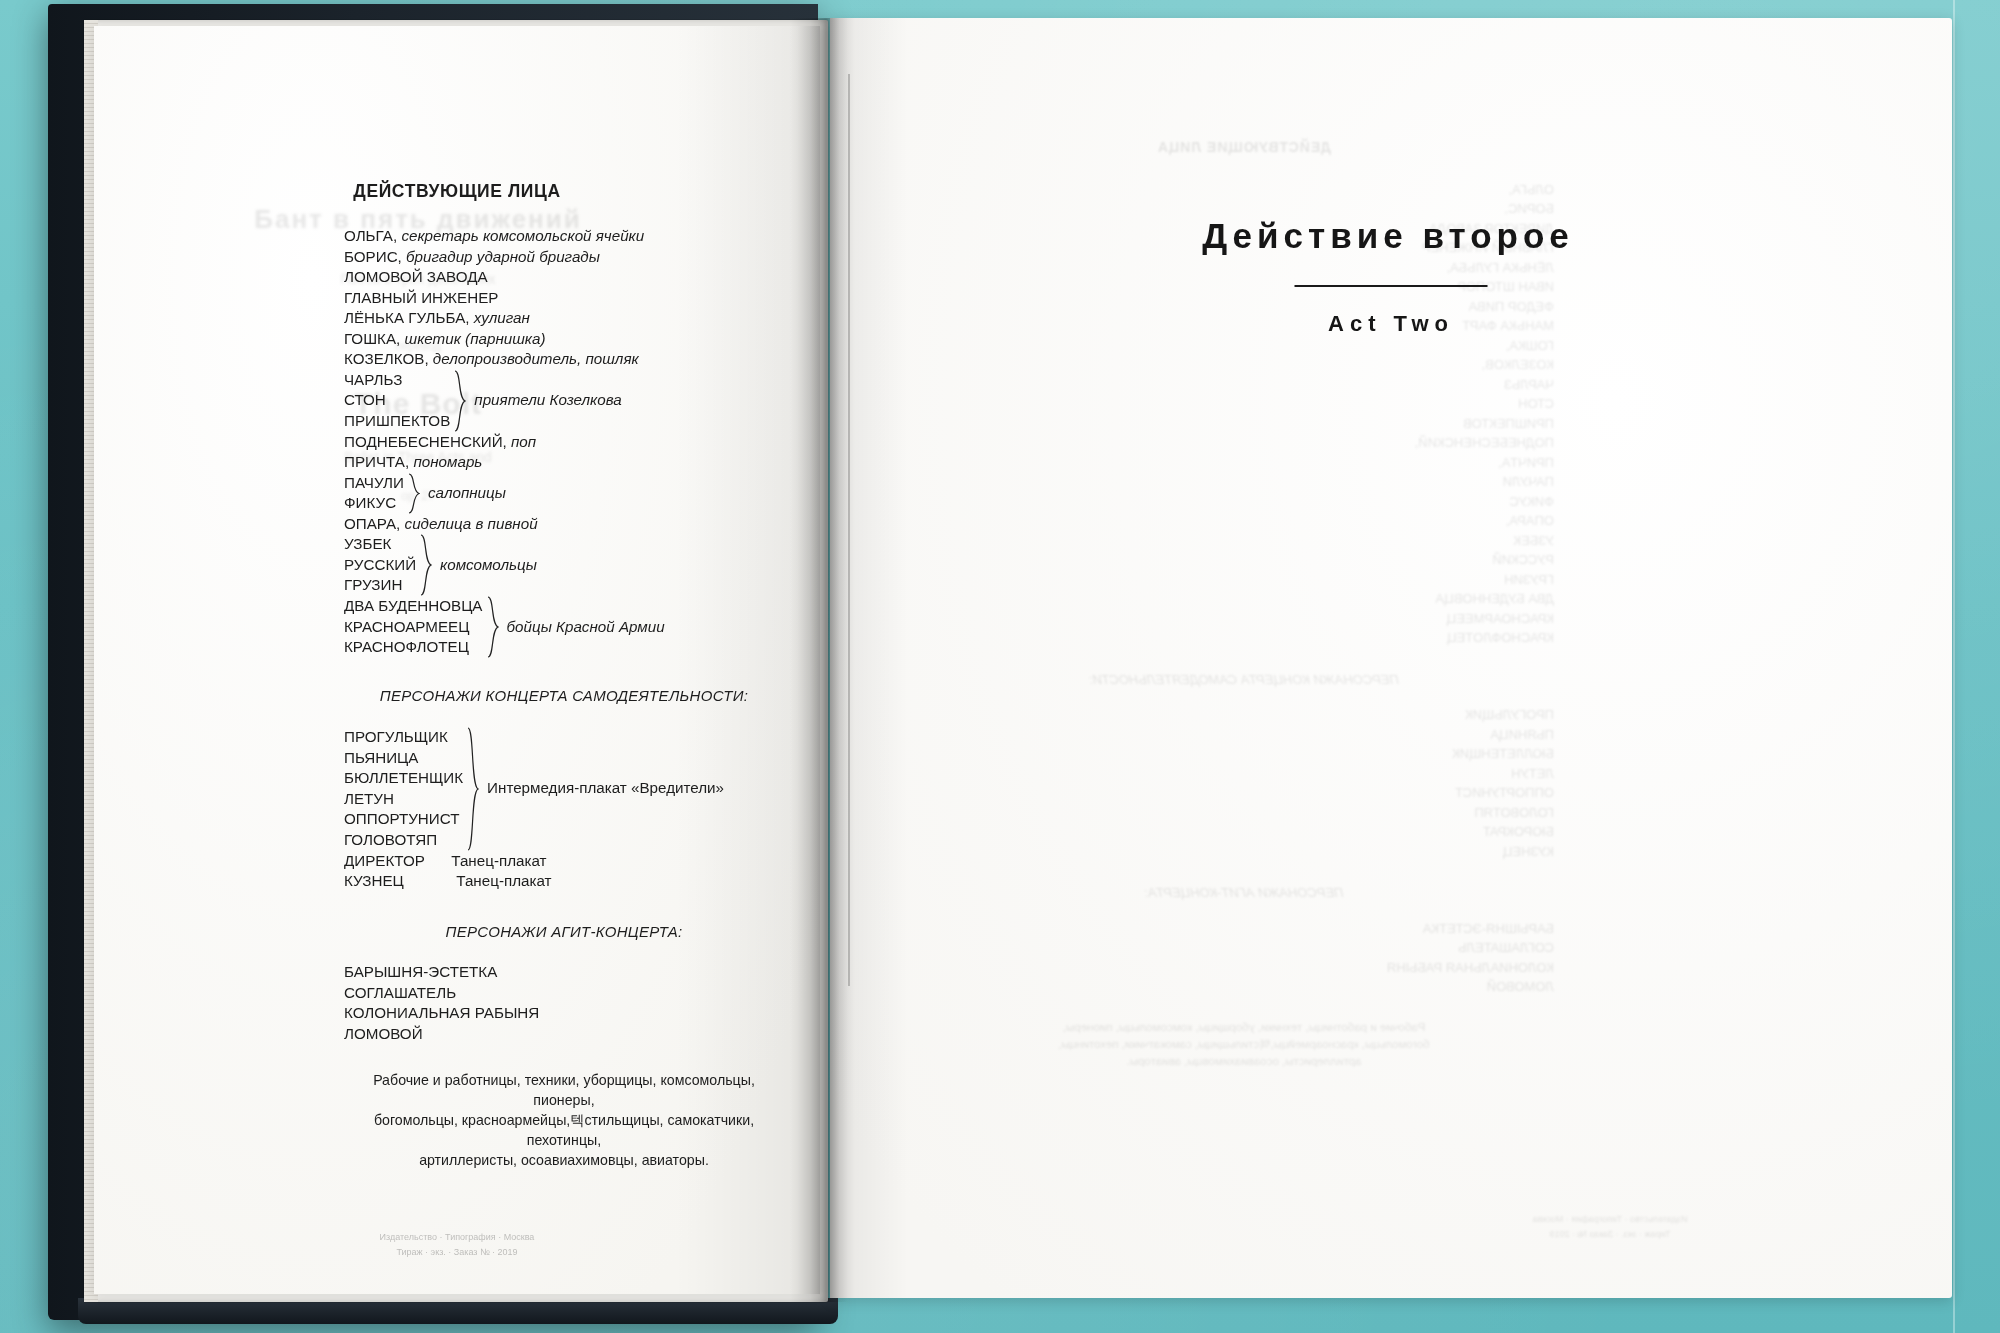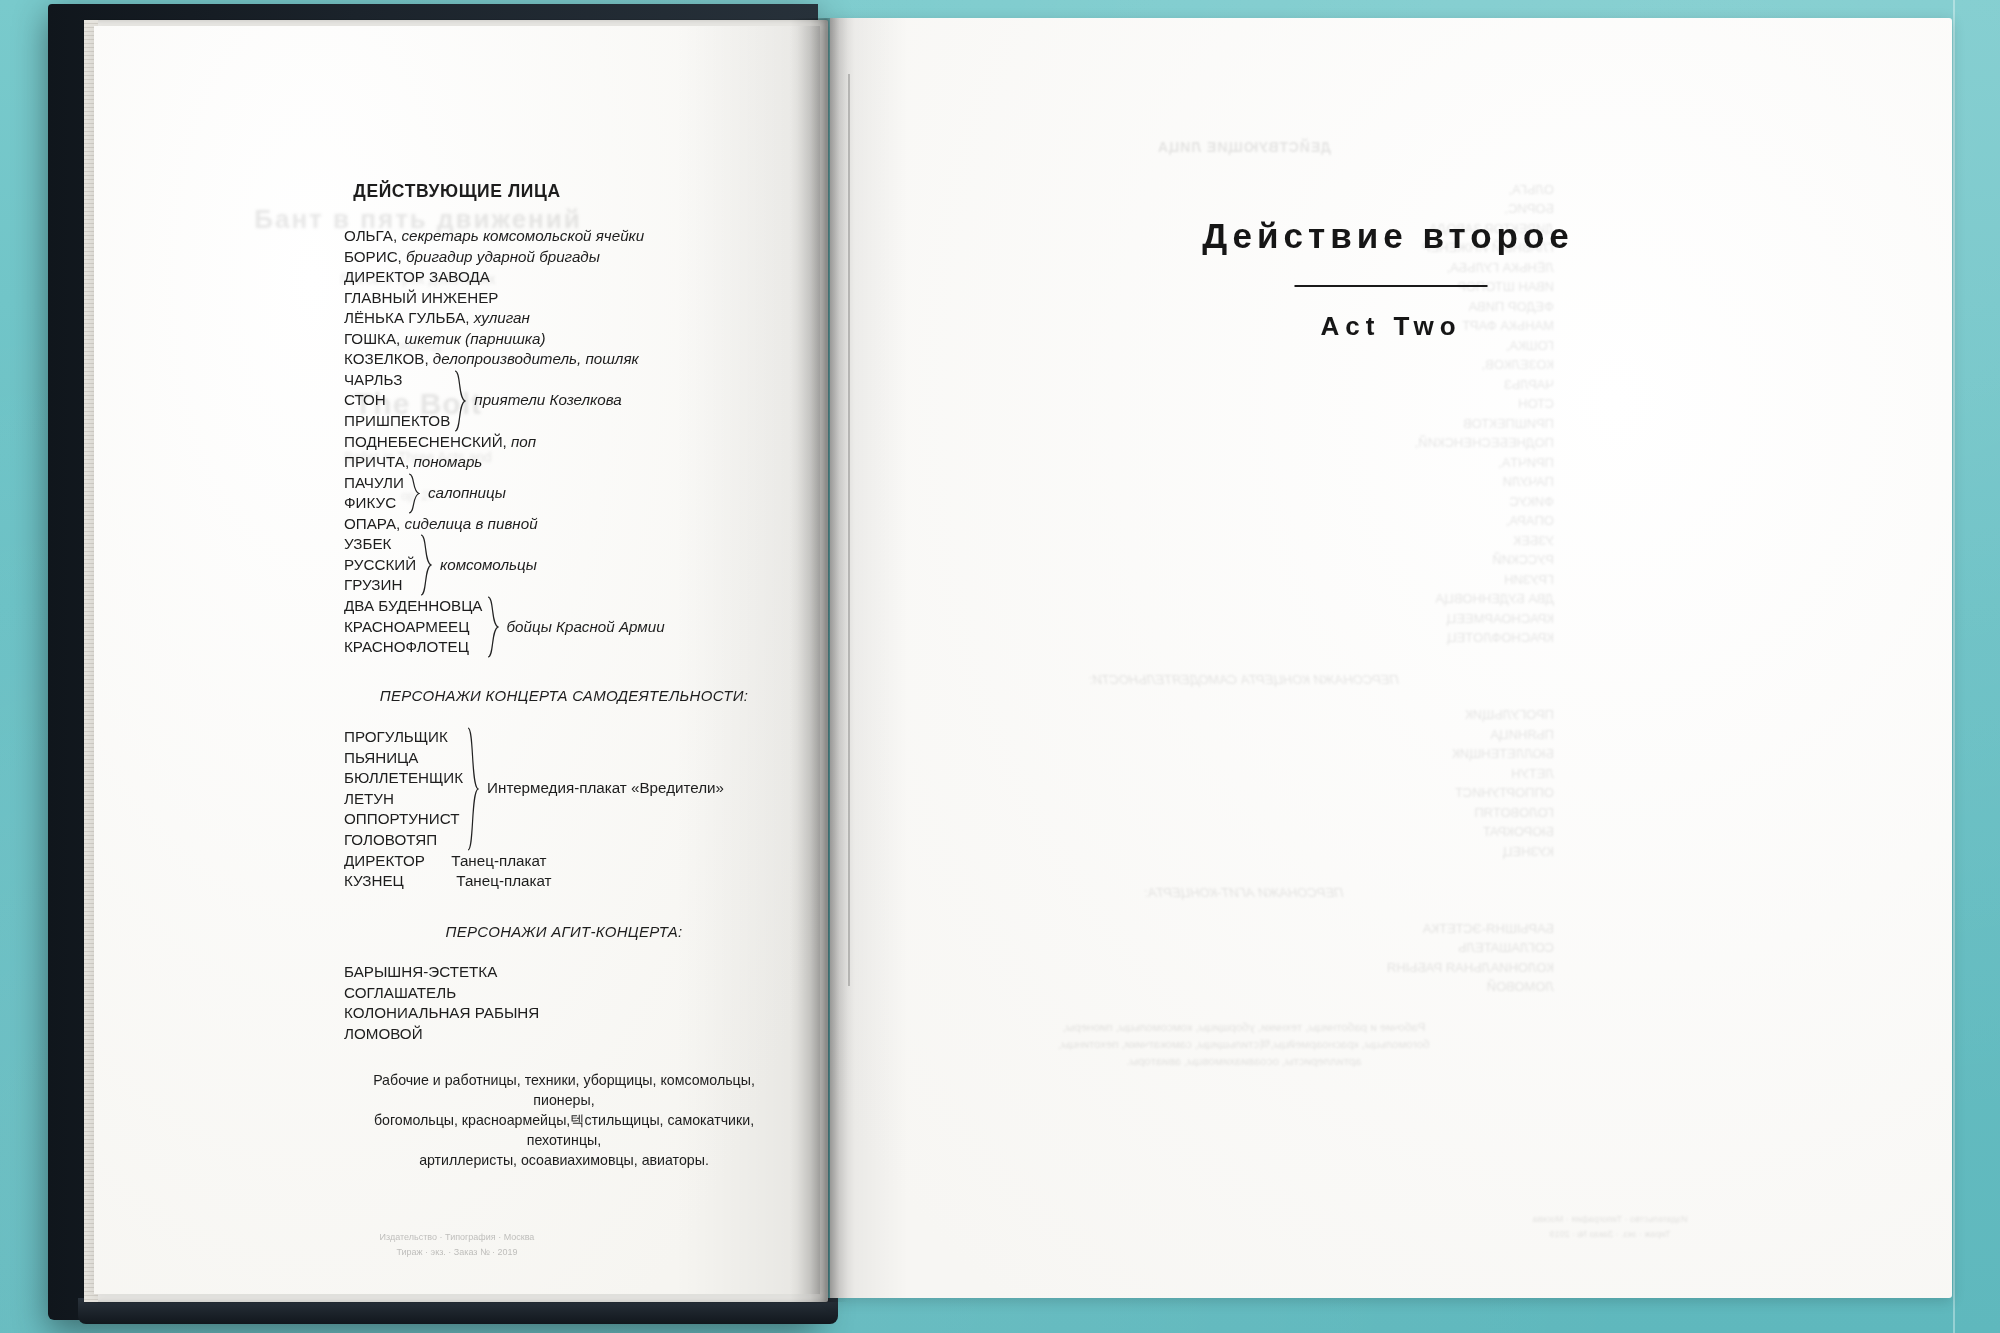--- a/index.html
+++ b/index.html
@@ -260,21 +260,21 @@
     top: 267px;
     width: 193px;
     height: 2px;
     background: #1a1a1a;
   }
   .act-title-en {
     position: absolute;
     left: 0; right: 0;
     top: 293px;
     text-align: center;
-    font-size: 26px;
+    font-size: 22px;
     font-weight: 700;
     letter-spacing: 6px;
   }
 
   
   .ghost-right {
     position: absolute;
     left: 104px;
     top: 120px;
     width: 620px;
@@ -352,21 +352,21 @@
 
       <div class="row">
         <span class="nm">ОЛЬГА,</span>
         <span class="desc">секретарь комсомольской ячейки</span>
       </div>
       <div class="row">
         <span class="nm">БОРИС,</span>
         <span class="desc">бригадир ударной бригады</span>
       </div>
       <div class="row">
-        <span class="nm">ДИРЕКТОР ЗАВОДА</span>
+        <span class="nm">ЛОМОВОЙ ЗАВОДА</span>
       </div>
       <div class="row">
         <span class="nm">ГЛАВНЫЙ ИНЖЕНЕР</span>
       </div>
       <div class="row">
         <span class="nm">ЛЁНЬКА ГУЛЬБА,</span>
         <span class="desc">хулиган</span>
       </div>
 
 

